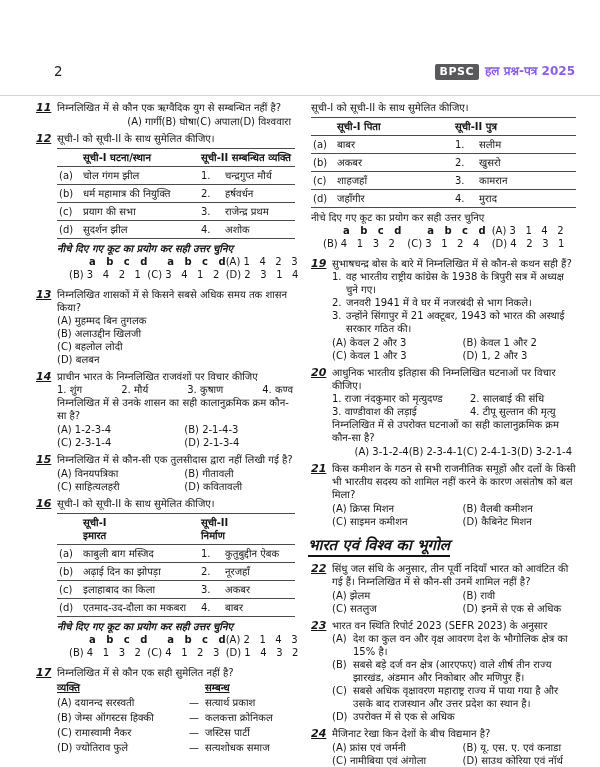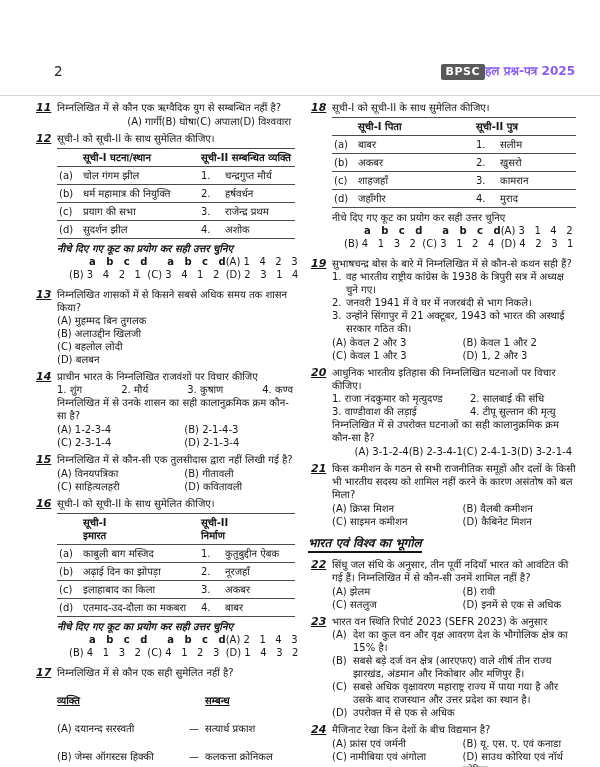--- a/index.html
+++ b/index.html
@@ -1,21 +1,21 @@
 <!DOCTYPE html>
 <html><head>
 <meta charset="utf-8">
 <style>
   *{box-sizing:border-box;margin:0;padding:0}
   html,body{width:600px;height:767px}
   body{font-family:"DejaVu Sans",sans-serif;font-size:10px;line-height:1.3;color:#161616;background:#fff}
   .page{position:relative;width:600px;height:767px;overflow:hidden;background:#fff}
   .hdr{position:absolute;top:63px;left:36px;right:25px;display:flex;justify-content:space-between;align-items:center}
   .pageno{font-size:13.5px;padding-left:18px;color:#222}
-  .brand{display:flex;align-items:center;}
+  .brand{display:flex;align-items:center;gap:6px}
   .badge{background:#59595c;color:#fff;font-weight:bold;font-size:11px;padding:1px 5px;border-radius:2px;letter-spacing:.5px}
   .edition{font-weight:bold;font-size:12px;color:#8b5cf6}
   .hrule{position:absolute;top:95px;left:0;width:600px;border-top:1px solid #d4d4d4}
   .content{position:absolute;top:101px;left:36px;right:24px;display:flex;gap:16px}
   .colL{flex:0 0 259px;min-width:0}
   .colR{flex:1;min-width:0}
   .q{display:flex;margin-bottom:4px}
   .qn{font-weight:bold;font-style:italic;text-decoration:underline;font-size:11px;min-width:16px;margin-right:5px;flex-shrink:0}
   .qb{flex:1;min-width:0}
   .b{font-weight:bold}.i{font-style:italic}.u{text-decoration:underline}
@@ -34,25 +34,25 @@
   .ci{margin:2px 0 1px}
   .codes{display:grid;grid-template-columns:1fr 1fr 1fr;margin:0 0 3px 12px;line-height:1.25}
   .codes span{white-space:pre}
   .ch{padding-left:20px;font-weight:bold}
   .stmt{display:flex}
   .sn{width:14px;flex-shrink:0}
   .st{flex:1}
   .optrow{display:flex}
   .on{width:21px;flex-shrink:0}
   .ot{flex:1}
-  .q17g{display:grid;grid-template-columns:132px 16px 1fr;margin-top:14px}
+  .q17g{display:grid;grid-template-columns:132px 16px 1fr;margin-top:1px}
   .q17g span{padding:0.5px 0}
   .hpad{padding-left:14px}
   .sec{margin:8px 0 6px -3px}
-  .sectxt{font-size:12px;font-weight:bold;font-style:italic;border-bottom:2px solid #151515;padding-bottom:1px}
+  .sectxt{font-size:15px;font-weight:bold;font-style:italic;border-bottom:2px solid #151515;padding-bottom:1px}
 </style>
 </head>
 <body>
 
 <div class="page">
 
   <div class="hdr">
     <span class="pageno">2</span>
     <span class="brand">
       <span class="badge">BPSC</span>
@@ -250,21 +250,20 @@
               <span>सत्यशोधक समाज</span>
             </div>
         </div>
       </div>
 
     </div>
 
     <div class="colR">
 
       <div class="q">
-        <span class="qn">18</span>
         <div class="qb">
           <div>सूची-I को सूची-II के साथ सुमेलित कीजिए।</div>
           <div class="tbl">
             <div class="trow th">
               <span class="tl"></span>
               <span class="ti">सूची-I पिता</span>
               <span class="t2">सूची-II पुत्र</span>
             </div>
             <div class="trow">
                 <span class="tl">(a)</span>

